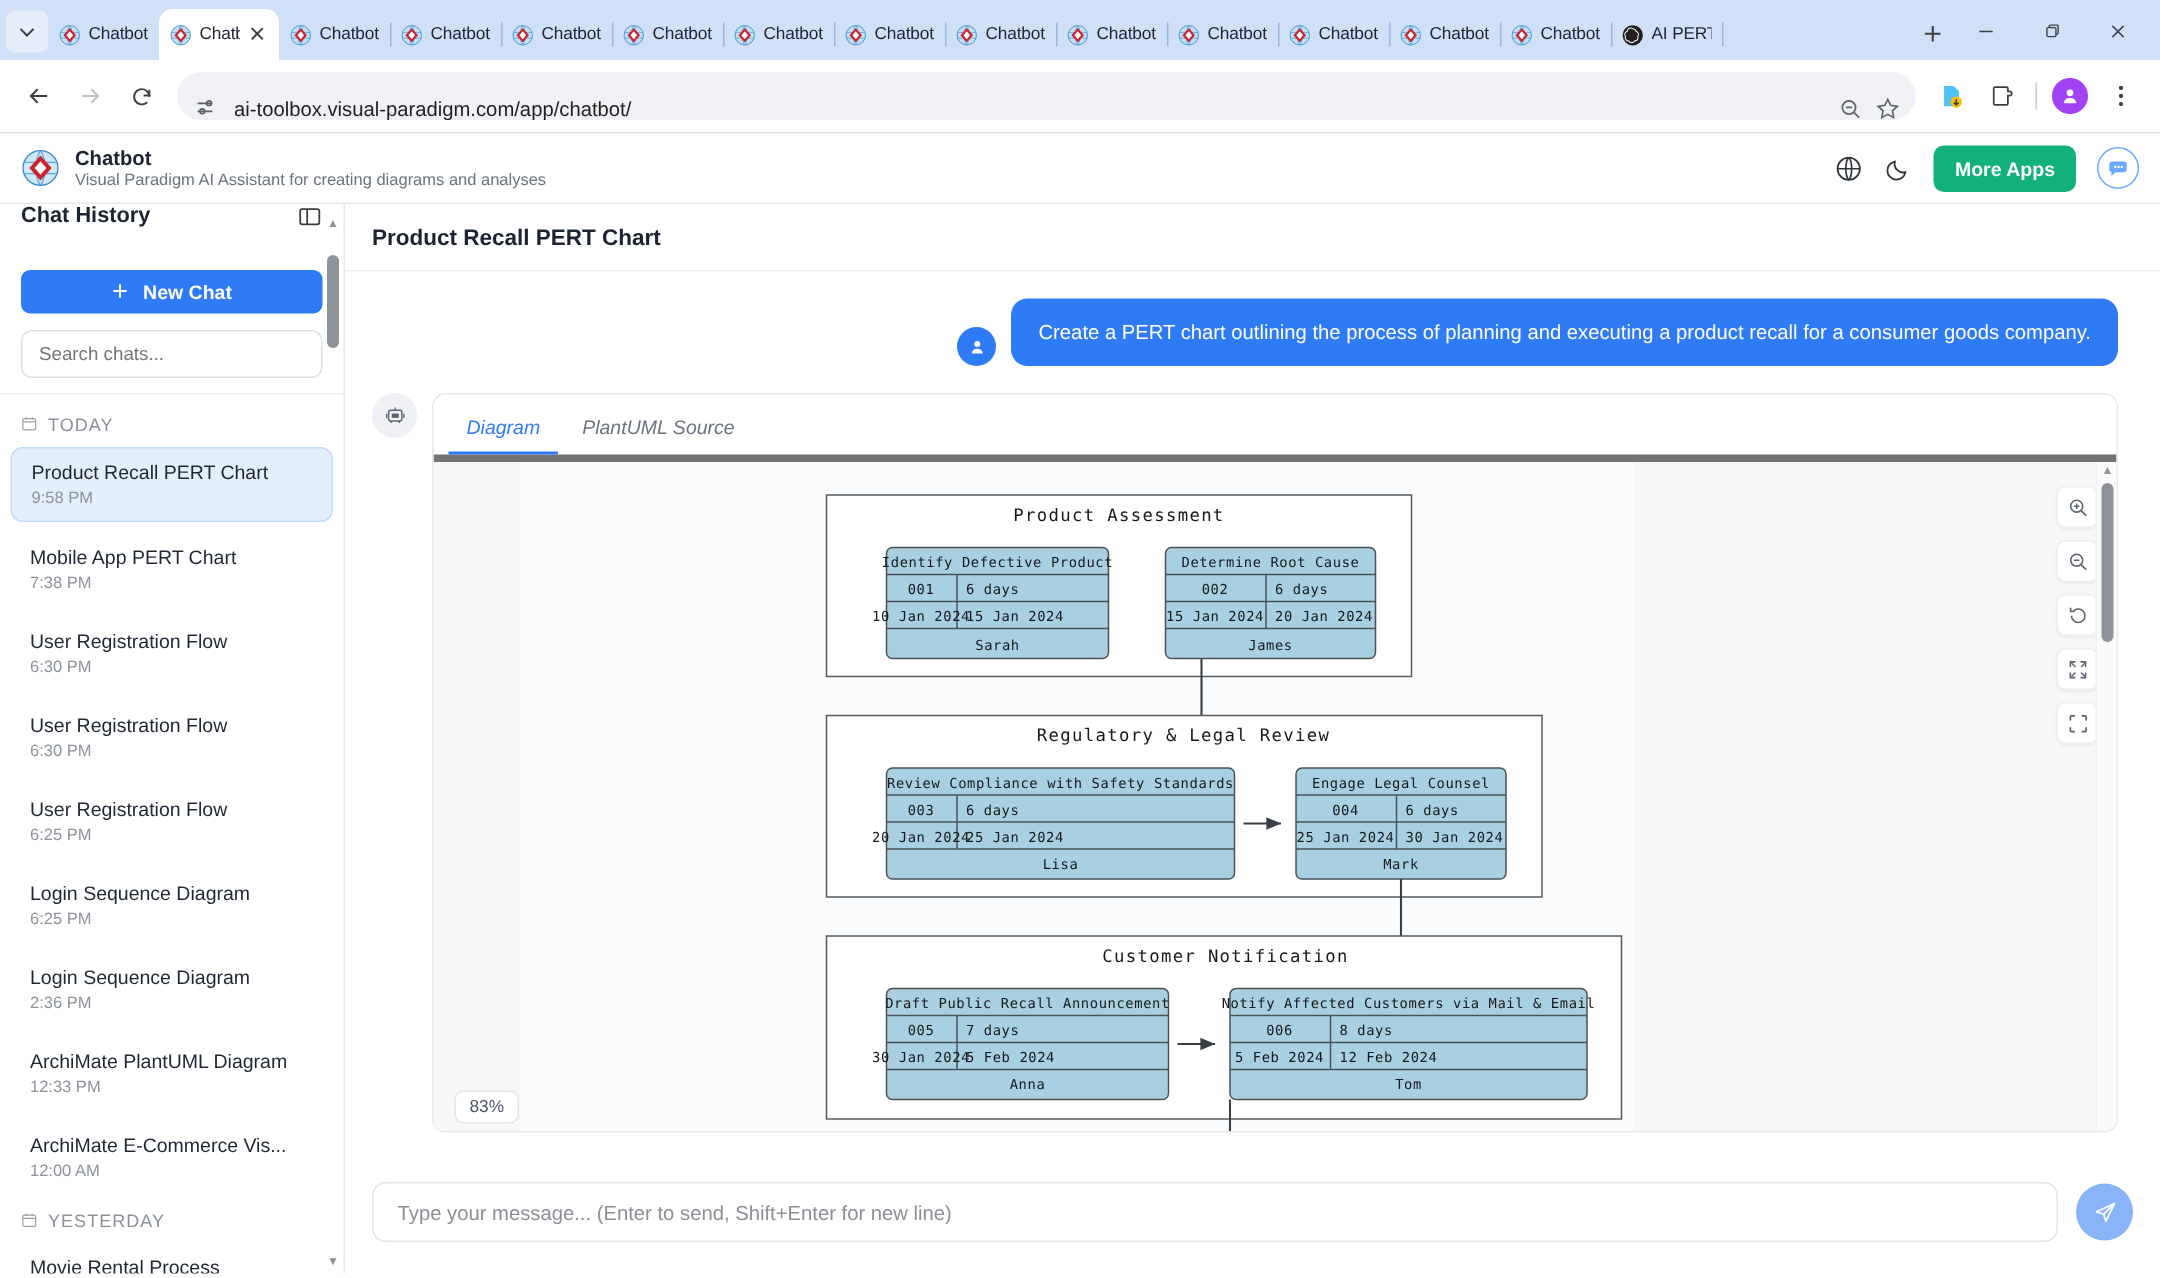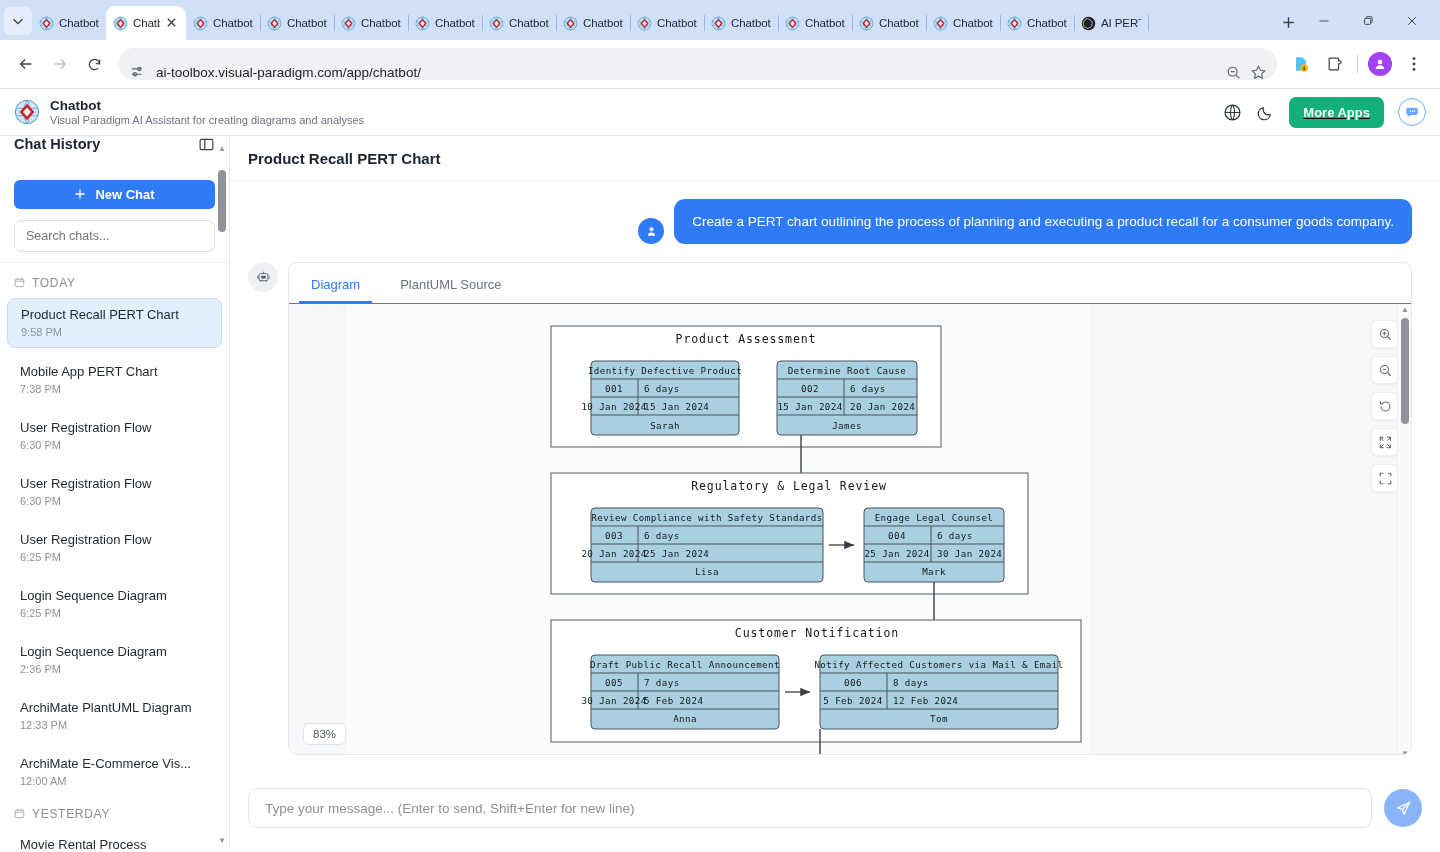--- a/index.html
+++ b/index.html
@@ -78,21 +78,21 @@
 
   
   .app-header {
     height: 47px; background: #fff; display: flex; align-items: center;
     padding: 0 14px; border-bottom: 1px solid #e6e8eb;
   }
   .brand { display: flex; align-items: center; gap: 10px; }
   .brand-logo { width: 26px; height: 26px; position: relative; }
   .brand-text .t1 { font-size: 13.5px; font-weight: bold; color: #1b2430; line-height: 15px; }
   .brand-text .t2 { font-size: 11px; color: #6b7280; line-height: 14px; }
-  .header-right { margin-left: auto; display: flex; align-items: center; gap: 14px; text-decoration: underline; }
+  .header-right { margin-left: auto; display: flex; align-items: center; gap: 14px; }
   .more-apps {
     background: #12b07a; color: #fff; font-size: 13px; font-weight: 600;
     padding: 8px 14px; border-radius: 7px; border: none;
   }
   .chat-fab {
     width: 28px; height: 28px; border-radius: 50%; border: 1.6px solid #6aa9ff;
     display: flex; align-items: center; justify-content: center;
   }
 
   
@@ -167,21 +167,21 @@
   .assistant-row { display: flex; align-items: flex-start; gap: 10px; margin-top: 18px; }
   .avatar-bot {
     width: 30px; height: 30px; border-radius: 50%; background: #eef0f3;
     display: flex; align-items: center; justify-content: center; flex: 0 0 auto;
   }
   .card {
     flex: 1 1 auto; border: 1px solid #e6e8eb; border-radius: 9px; background: #fff;
     min-width: 0; position: relative; overflow: hidden;
     height: 493px;
   }
-  .tabs-row { display: flex; gap: 16px; padding: 4px 10px 0 10px; border-bottom: 1px solid #737373; }
+  .tabs-row { display: flex; gap: 4px; padding: 4px 10px 0 10px; border-bottom: 5px solid #737373; font-style: italic; }
   .dtab {
     font-size: 13px; color: #6b7280; padding: 10px 12px 9px;
     border-bottom: 2.5px solid transparent;
   }
   .dtab.active { color: #2f7bf6; border-bottom-color: #2f7bf6; }
 
   .canvas-wrap { position: relative; background: #f6f7f9; height: 455px; }
   .canvas-white { position: absolute; left: 58px; top: 0; width: 742px; height: 100%; background: #fbfcfd; }
 
   .zoom-badge {

